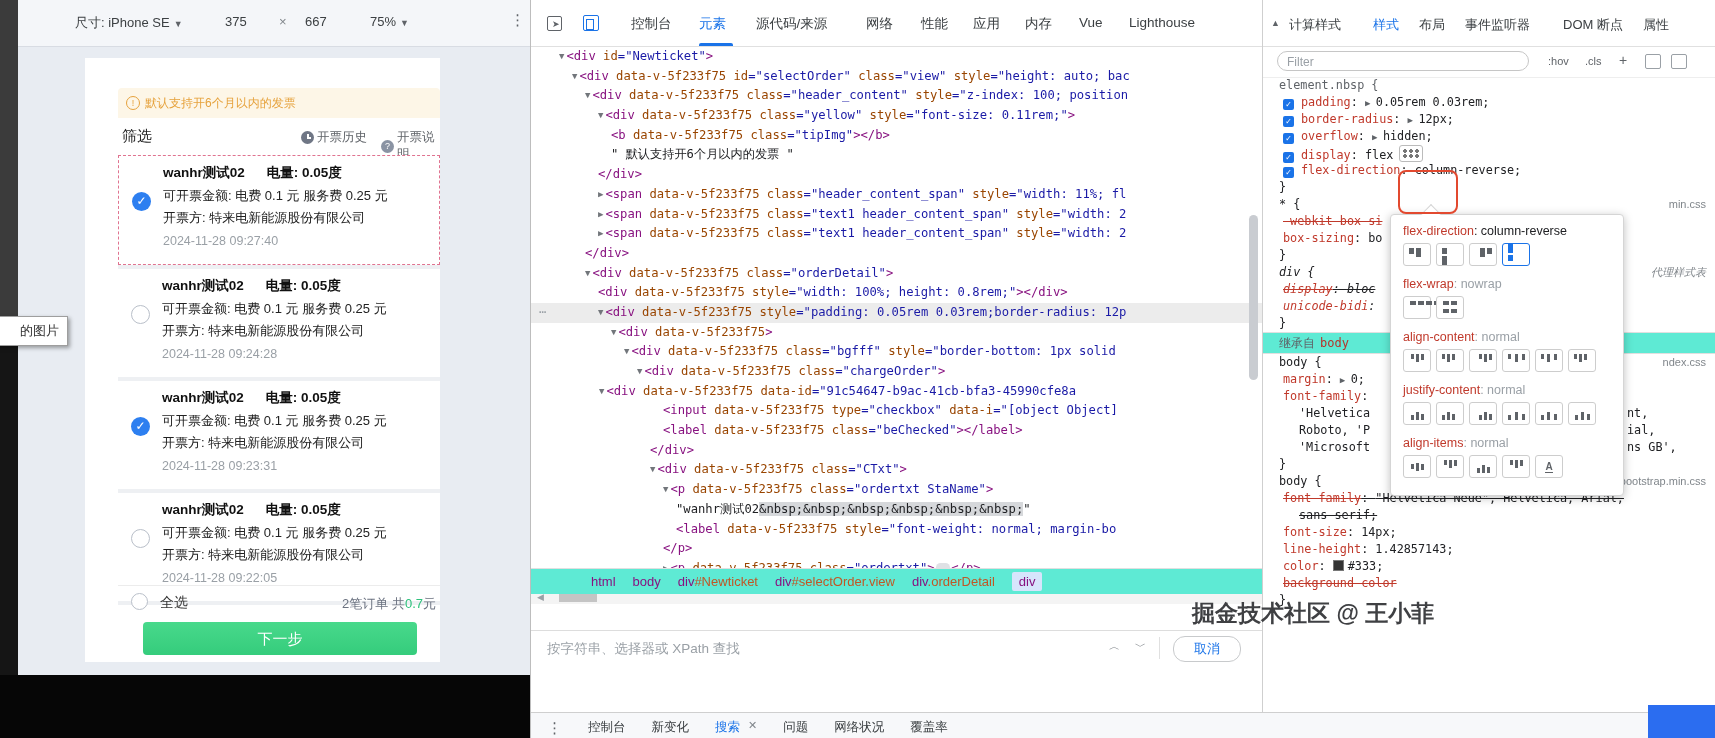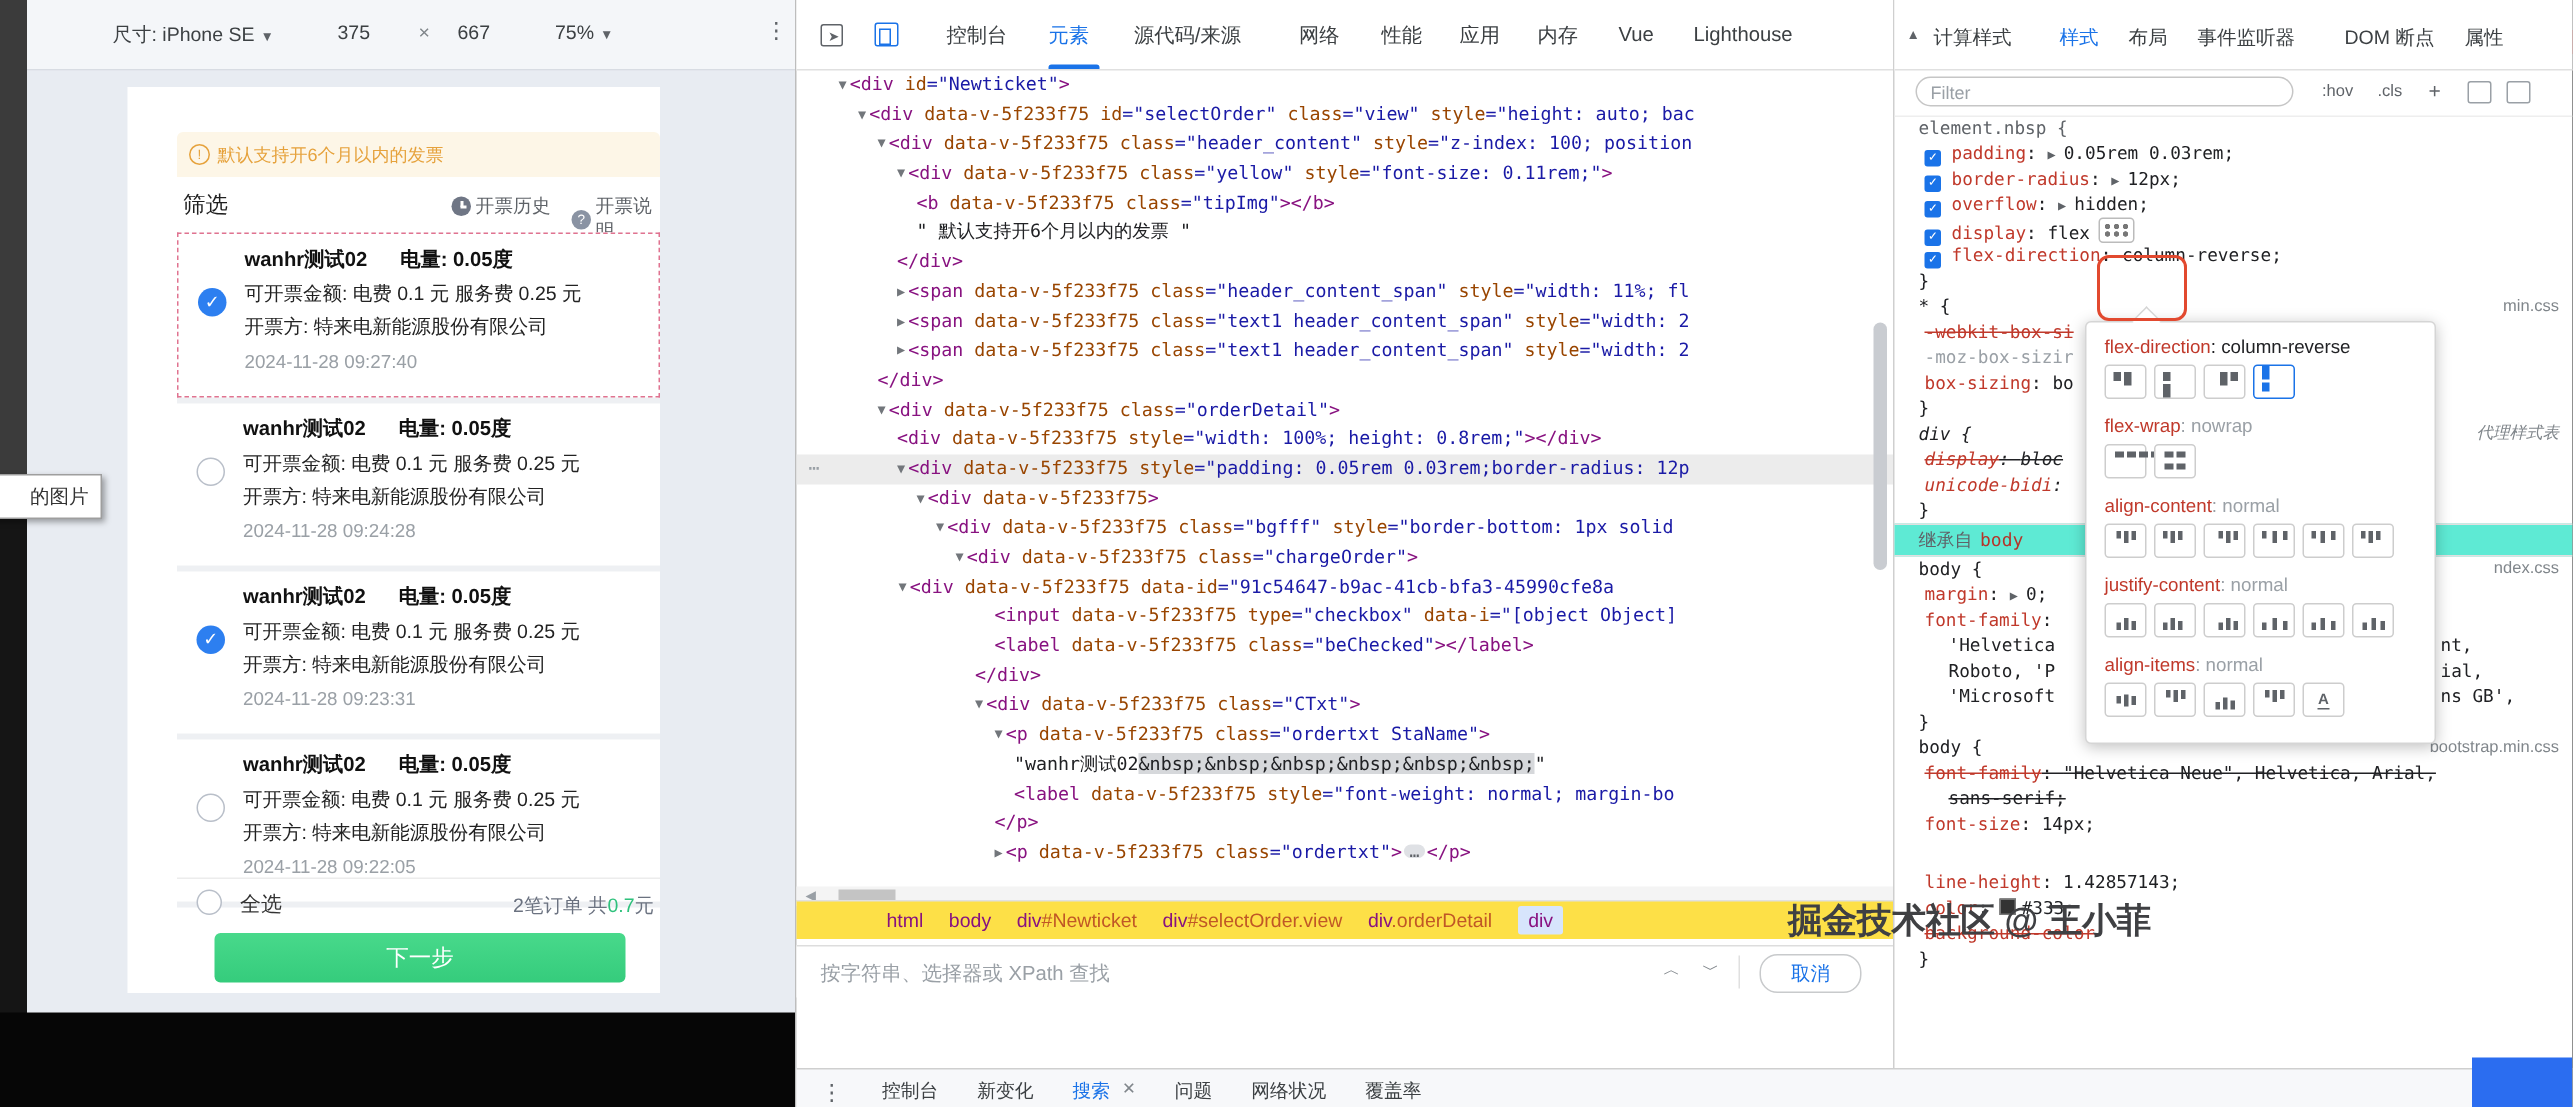--- a/index.html
+++ b/index.html
@@ -76,22 +76,22 @@
   .tk-a{color:#994500;}
   .tk-v{color:#1a1aa6;}
   .tk-x{color:#202124;}
   .tk-n{background:#d6d8db;color:#202124;}
   .tk-e{display:inline-block;background:#dfe1e5;border-radius:6px;color:#5f6368;line-height:9px;font-size:11px;
         padding:0 4px;margin:0 1px;vertical-align:1px;}
   .v-scroll{position:absolute;left:718px;top:215px;width:9px;height:165px;background:#c9ccd1;border-radius:5px;}
   .h-scroll{position:absolute;left:0;top:591px;width:732px;height:13px;background:#f4f4f4;}
   .h-thumb{position:absolute;left:28px;top:2px;width:38px;height:9px;background:#c4c4c4;}
   .h-arrow{position:absolute;left:6px;top:1px;color:#9aa0a6;font-size:9px;}
-  .breadcrumb{position:absolute;left:0;top:600px;width:871px;height:26px;border-top:1px solid #e0e0e0;
-              display:flex;align-items:center;gap:17px;padding-left:60px;font-size:13px;box-sizing:border-box;background:#fde047;}
+  .breadcrumb{position:absolute;left:0;top:568px;width:871px;height:26px;border-top:1px solid #e0e0e0;
+              display:flex;align-items:center;gap:17px;padding-left:60px;font-size:13px;box-sizing:border-box;background:#5eead4;}
   .bc-el{color:#881280;}
   .bc-suffix{color:#c05726;}
   .bc-item.active{background:#d7e5fc;border-radius:2px;padding:2px 7px;}
   .search-row{position:absolute;left:0;top:630px;width:732px;height:34px;border-top:1px solid #ddd;background:#fff;}
   .search-ph{position:absolute;left:16px;top:9px;font-size:13.5px;color:#9aa0a6;}
   .sr-nav{position:absolute;top:8px;color:#80868b;font-size:11px;}
   .sr-sep{position:absolute;left:628px;top:6px;width:1px;height:22px;background:#e0e0e0;}
   .cancel-btn{position:absolute;left:642px;top:5px;width:66px;height:24px;border:1px solid #c8cacc;border-radius:12px;
               color:#1a73e8;font-size:13px;text-align:center;line-height:24px;background:#fff;}
   .drawer{position:absolute;left:0;top:712px;width:1185px;height:26px;background:#f7f8fa;border-top:1px solid #cfcfcf;
@@ -321,40 +321,39 @@
     <div class="styles-pane" id="styles-pane">
         <div class="st-line" style="padding-left: 16px;"><span class="st-sel gray">element.nbsp {</span></div>
         <div class="st-line" style="padding-left: 20px;"><span class="cbx">✓</span><span class="st-name">padding</span><span class="st-val">: </span><span class="st-arrow">▶ </span><span class="st-val">0.05rem 0.03rem;</span></div>
         <div class="st-line" style="padding-left: 20px;"><span class="cbx">✓</span><span class="st-name">border-radius</span><span class="st-val">: </span><span class="st-arrow">▶ </span><span class="st-val">12px;</span></div>
         <div class="st-line" style="padding-left: 20px;"><span class="cbx">✓</span><span class="st-name">overflow</span><span class="st-val">: </span><span class="st-arrow">▶ </span><span class="st-val">hidden;</span></div>
         <div class="st-line" style="padding-left: 20px;"><span class="cbx">✓</span><span class="st-name">display</span><span class="st-val">: </span><span class="st-val">flex</span><span class="flex-chip"></span></div>
         <div class="st-line" style="padding-left: 20px;"><span class="cbx">✓</span><span class="st-name">flex-direction</span><span class="st-val">: </span><span class="st-val">column-reverse;</span></div>
         <div class="st-line" style="padding-left: 16px;"><span class="st-val">}</span></div>
         <div class="st-line" style="padding-left: 16px;"><span class="st-sel ">* {</span><span class="st-file">min.css</span></div>
         <div class="st-line" style="padding-left: 20px;"><span class="st-name strike">-webkit-box-si</span></div>
-        <div class="st-line" style="padding-left: 20px;"><span class="st-name grayed">-moz-box-sizir</span></div>
         <div class="st-line" style="padding-left: 20px;"><span class="st-name">box-sizing</span><span class="st-val">: </span><span class="st-val">bo</span></div>
         <div class="st-line" style="padding-left: 16px;"><span class="st-val">}</span></div>
         <div class="st-line" style="padding-left: 16px;"><span class="st-sel it">div {</span><span class="st-file it">代理样式表</span></div>
         <div class="st-line" style="padding-left: 20px;"><span class="st-name strike ital">display</span><span class="st-val strike ital">: </span><span class="st-val strike ital">bloc</span></div>
         <div class="st-line" style="padding-left: 20px;"><span class="st-name ital">unicode-bidi</span><span class="st-val ital">: </span></div>
         <div class="st-line" style="padding-left: 16px;"><span class="st-val">}</span></div>
         <div class="inherit-row"><span>继承自</span><b>body</b></div>
         <div class="st-line" style="padding-left: 16px;"><span class="st-sel ">body {</span><span class="st-file">ndex.css</span></div>
         <div class="st-line" style="padding-left: 20px;"><span class="st-name">margin</span><span class="st-val">: </span><span class="st-arrow">▶ </span><span class="st-val">0;</span></div>
         <div class="st-line" style="padding-left: 20px;"><span class="st-name">font-family</span><span class="st-val">: </span></div>
         <div class="st-line" style="padding-left: 36px;"><span class="st-val">'Helvetica</span><span class="frag">nt,</span></div>
         <div class="st-line" style="padding-left: 36px;"><span class="st-val">Roboto, 'P</span><span class="frag">ial,</span></div>
         <div class="st-line" style="padding-left: 36px;"><span class="st-val">'Microsoft</span><span class="frag">ns GB',</span></div>
         <div class="st-line" style="padding-left: 16px;"><span class="st-val">}</span></div>
         <div class="st-line" style="padding-left: 16px;"><span class="st-sel ">body {</span><span class="st-file">bootstrap.min.css</span></div>
         <div class="st-line" style="padding-left: 20px;"><span class="st-name strike">font-family</span><span class="st-val strike">: </span><span class="st-val strike">"Helvetica Neue", Helvetica, Arial,</span></div>
         <div class="st-line" style="padding-left: 36px;"><span class="st-val strike">sans-serif;</span></div>
         <div class="st-line" style="padding-left: 20px;"><span class="st-name">font-size</span><span class="st-val">: </span><span class="st-val">14px;</span></div>
-        <div class="st-line" style="padding-left: 20px; margin-top: 22px;"><span class="st-name">line-height</span><span class="st-val">: </span><span class="st-val">1.42857143;</span></div>
+        <div class="st-line" style="padding-left: 20px;"><span class="st-name">line-height</span><span class="st-val">: </span><span class="st-val">1.42857143;</span></div>
         <div class="st-line" style="padding-left: 20px;"><span class="st-name">color</span><span class="st-val">: </span><span class="swatch" style="background: rgb(51, 51, 51);"></span><span class="st-val">#333;</span></div>
         <div class="st-line" style="padding-left: 20px;"><span class="st-name strike">background-color</span></div>
         <div class="st-line" style="padding-left: 16px;"><span class="st-val">}</span></div>
       </div>
   </div>
 
   <div class="abs popup-caret"></div>
   <div class="abs flex-popup" id="flex-popup">
       <div class="fp-sec">
         <div class="fp-title"><span class="fp-prop">flex-direction</span><span class="fp-val">: column-reverse</span></div>

